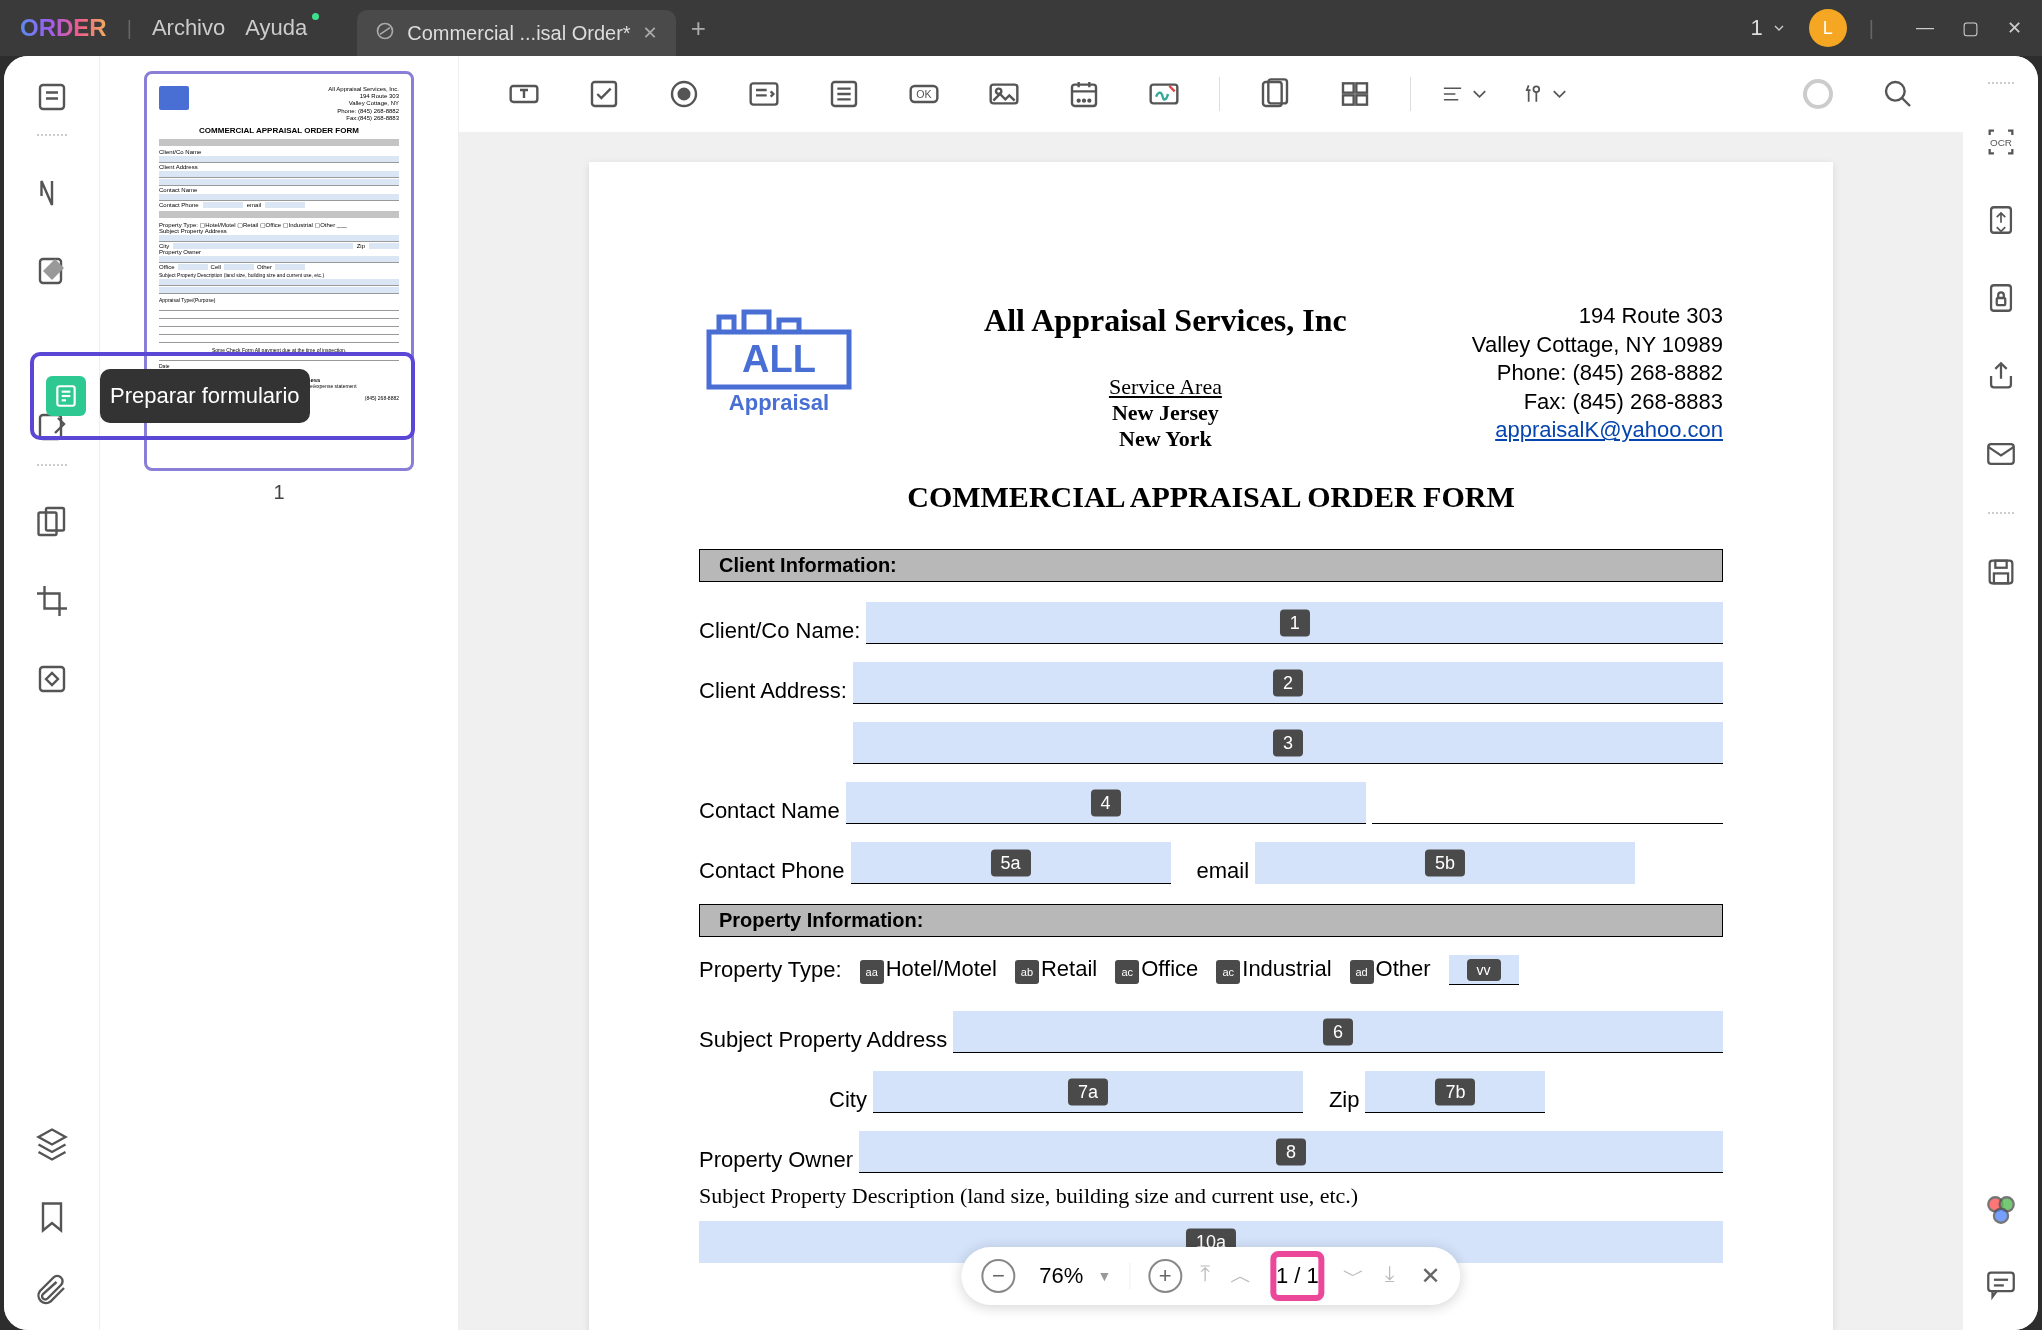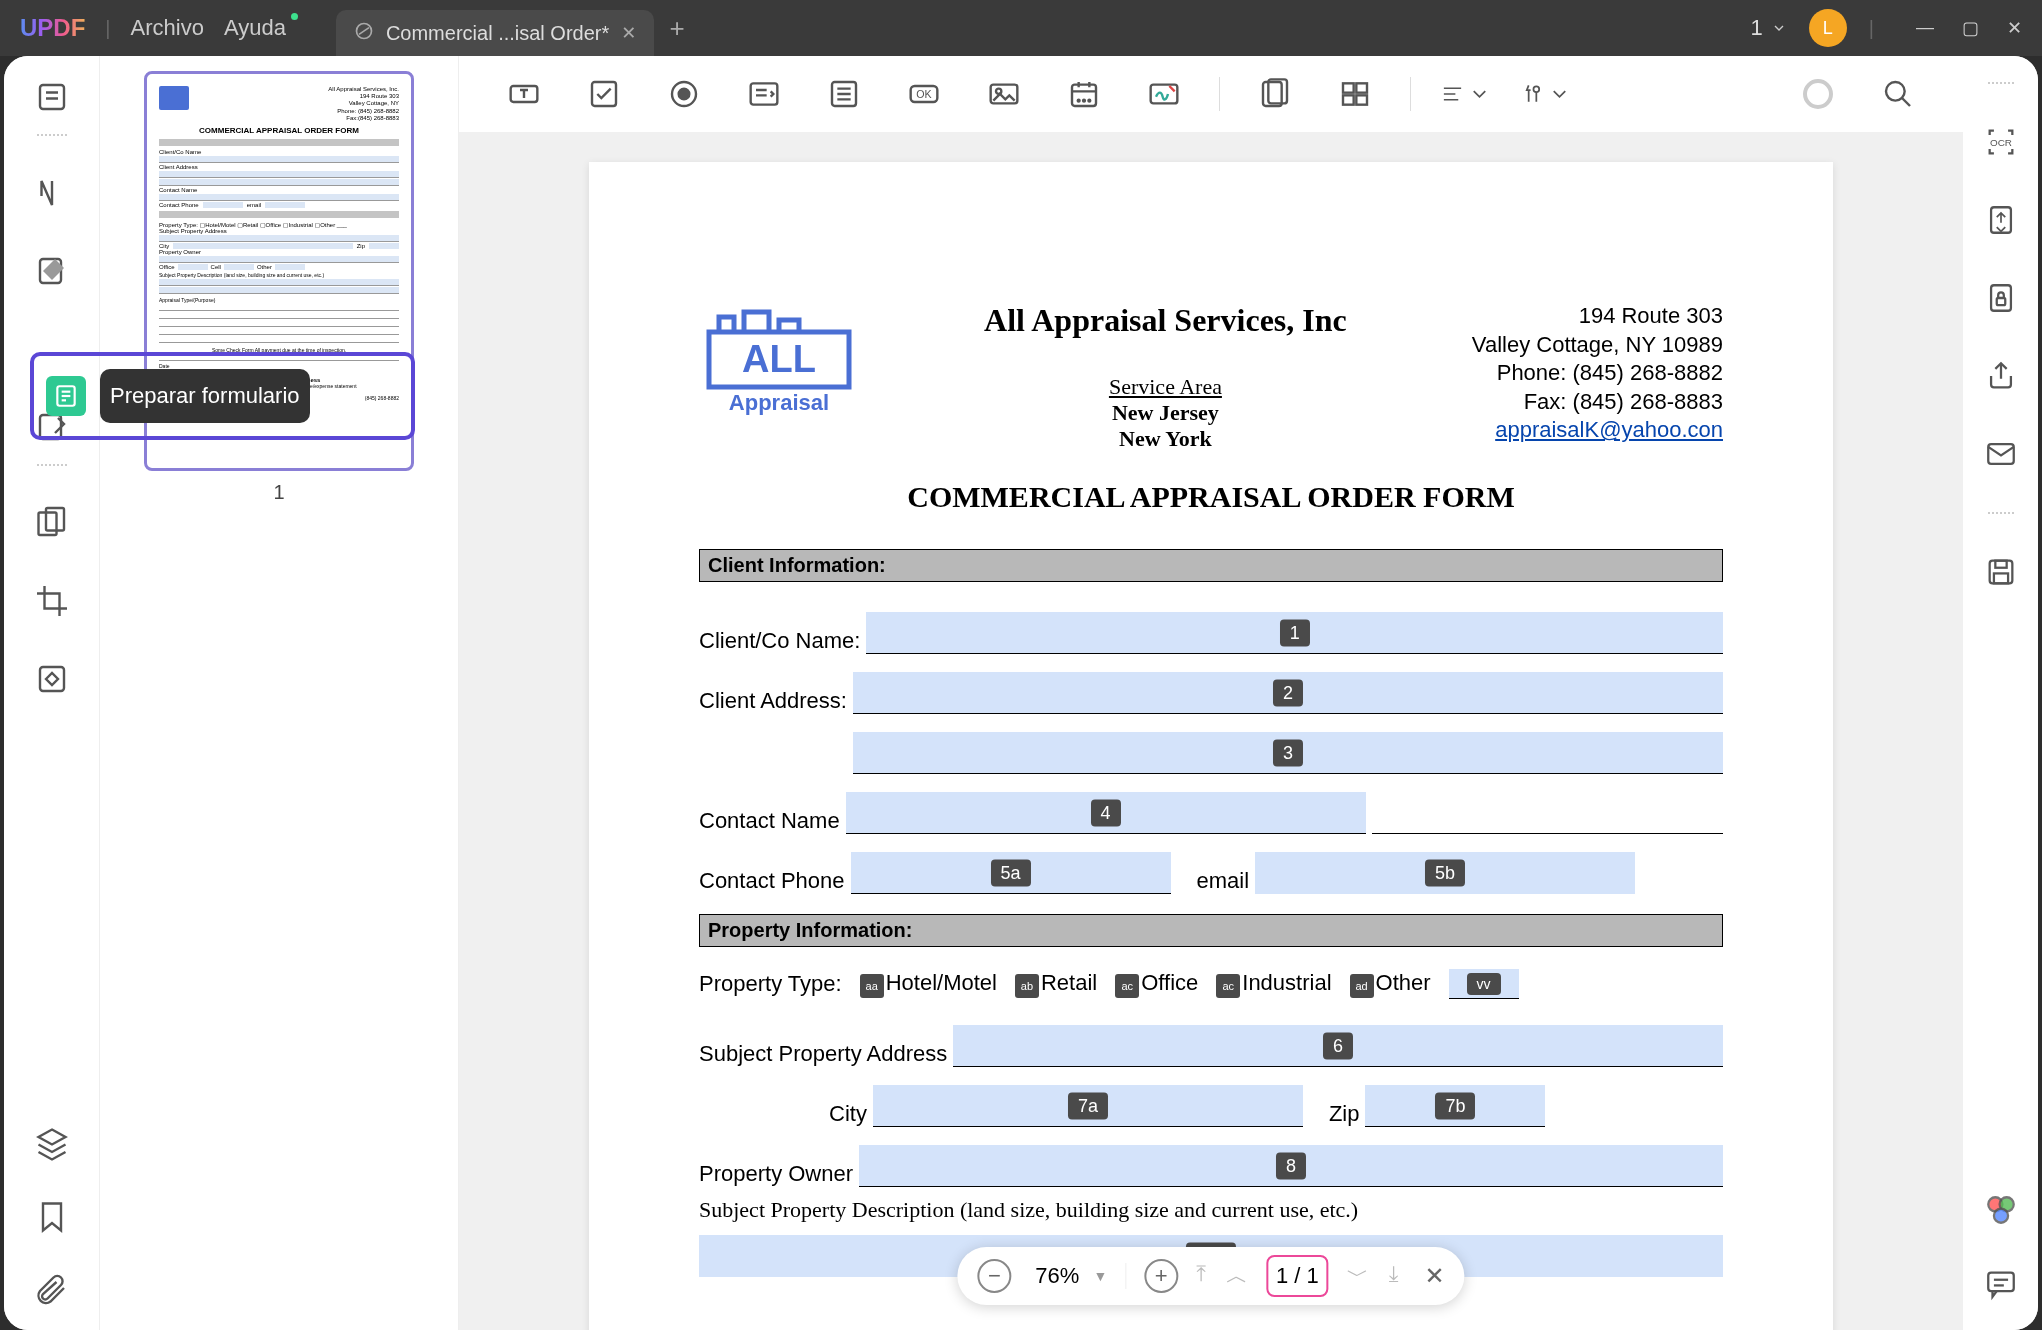--- a/index.html
+++ b/index.html
@@ -301,24 +301,24 @@
 .doc-title {
   text-align: center;
   font-size: 30px;
   font-weight: bold;
   margin: 20px 0 35px;
   font-family: Georgia, serif;
 }
 .section-header {
   background: #b8b8b8;
   border: 1px solid #000;
-  padding: 4px 8px;
+  padding: 4px 19px;
   font-weight: bold;
   font-size: 20px;
-  margin-bottom: 22px;
+  margin-bottom: 12px;
 }
 .form-row {
   display: flex;
   align-items: flex-end;
   margin-bottom: 10px;
   font-size: 22px;
   font-family: Georgia, serif;
   position: relative;
   min-height: 50px;
   gap:6px;
@@ -414,23 +414,23 @@
   display:flex;align-items:center;gap:14px;
 }
 .zoom-caret{color:#999;font-size:14px}
 .page-nav {
   display: flex;
   gap: 20px;
   color: #bbb;
   font-size: 22px;
 }
 .page-input {
-  border: 2px solid #ec4899;
+  border: 6px solid #ec4899;
   border-radius: 8px;
-  padding: 6px 8px;
+  padding: 6px 0;
   font-size: 22px;
   text-align: right;
 }
 .layers-icon{
   width:36px;height:36px;
 }
 .highlight-row-outer{
   position:absolute;
   left:30px;
   top:352px;
@@ -448,21 +448,21 @@
 .mini-logo{width:30px;height:24px;background:linear-gradient(#4a6fd4,#4a6fd4);border-radius:2px}
 .mini-title{text-align:center;font-weight:bold;font-size:8px;margin:4px 0}
 .mini-sec{background:#c4c4c4;height:7px;margin:3px 0}
 .mini-line{border-bottom:0.5px solid #999;height:7px;margin:1px 0;display:flex}
 .mini-line .mf{background:#dbe6f5;flex:1;height:6px}
 </style>
 </head>
 <body>
 
 <div class="titlebar">
-  <span class="logo">UPDF</span>
+  <span class="logo">ORDER</span>
   <span class="logo-sep">|</span>
   <span class="menu-item">Archivo</span>
   <span class="menu-item menu-dot">Ayuda</span>
   <div class="tabs">
     <div class="tab">
       <span class="tab-icon">
         <svg width="20" height="20" viewBox="0 0 24 24" fill="none" stroke="currentColor" stroke-width="2">
             <circle cx="12" cy="12" r="9"></circle>
             <path d="M6 16 L18 8"></path>
           </svg>

